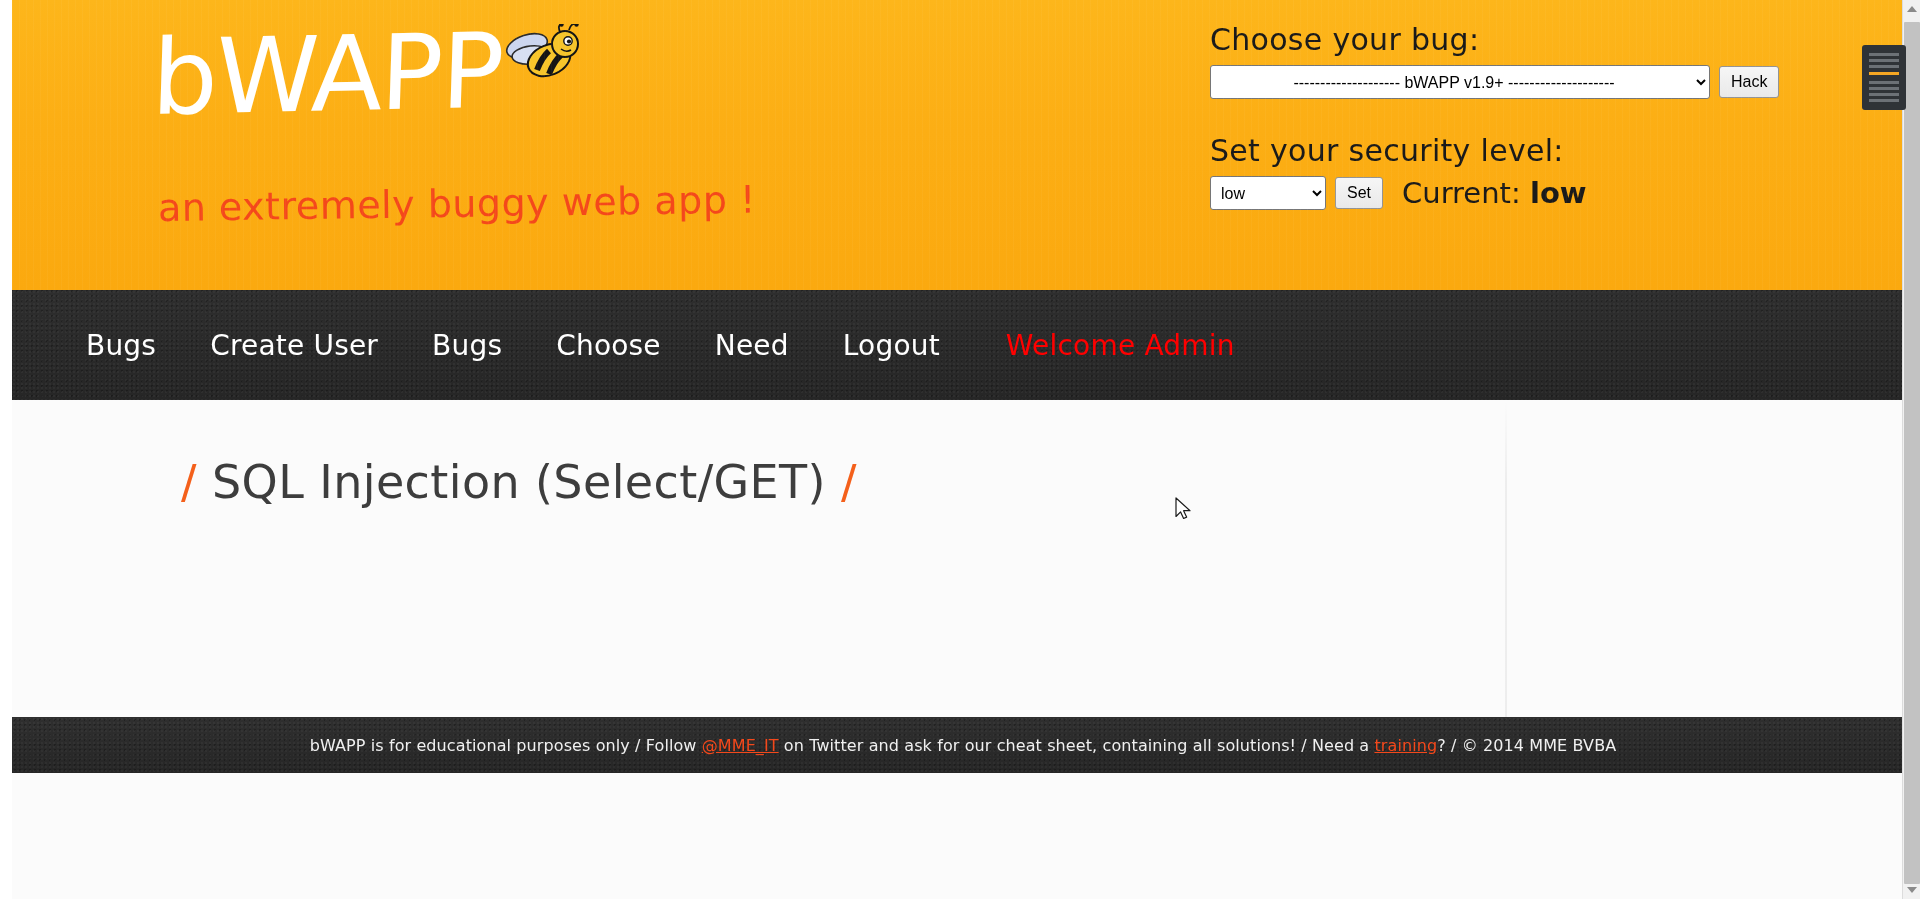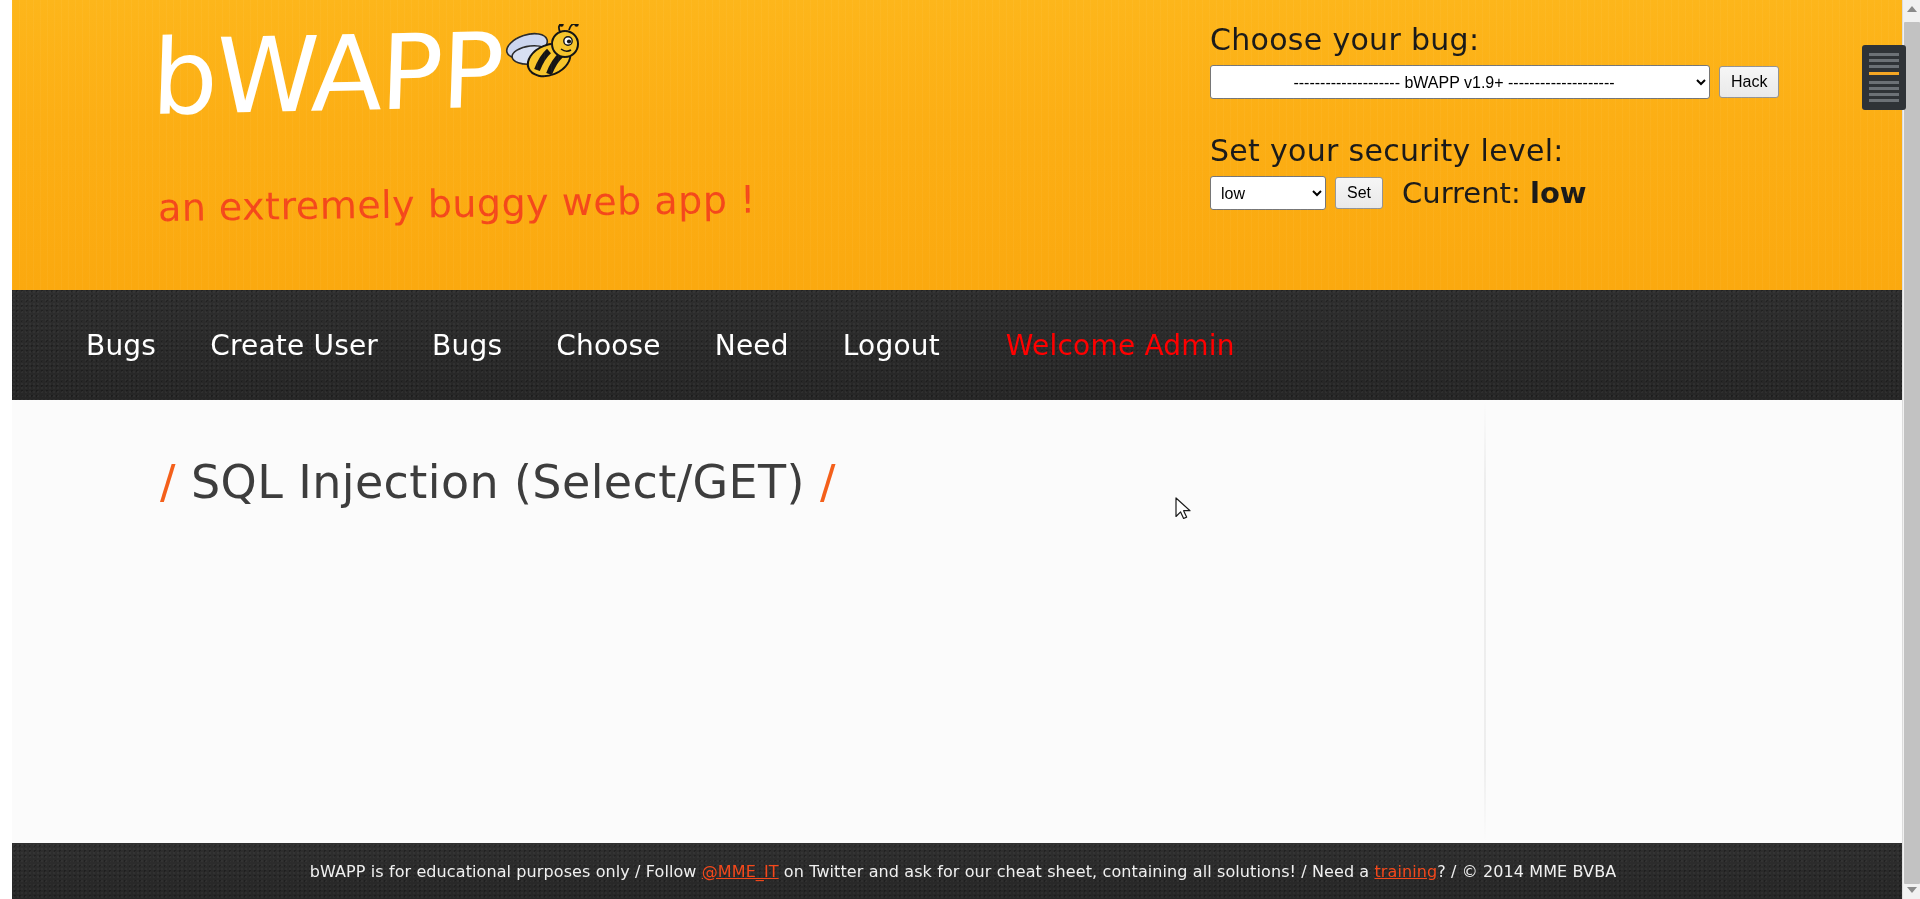--- a/index.html
+++ b/index.html
@@ -169,23 +169,24 @@
   }
   .nav-item.welcome {
     color: #ff0000;
     margin-right: 12px;
     margin-left: 12px;
   }
 
   
   .content {
     position: relative;
-    height: 443px;
+    height: 317px;
     background: #fbfbfb;
     overflow: hidden;
+    margin-left: 21px;
   }
   .content::before {
     content: "";
     position: absolute;
     left: 1472px; top: 0;
     width: 2px; height: 443px;
     background: linear-gradient(180deg, rgba(0,0,0,0.0) 0%, rgba(0,0,0,0.055) 18%, rgba(0,0,0,0.055) 82%, rgba(0,0,0,0.0) 100%);
   }
   .page-title {
     position: absolute;

